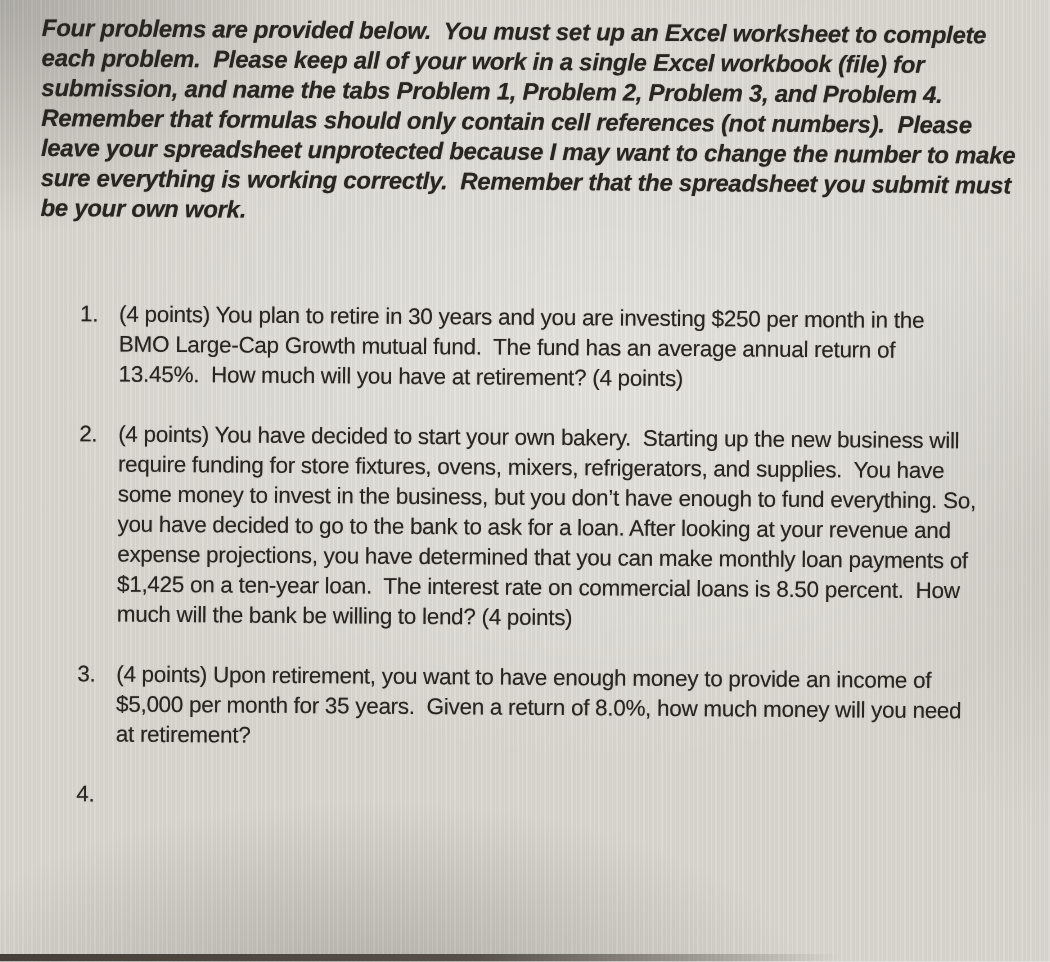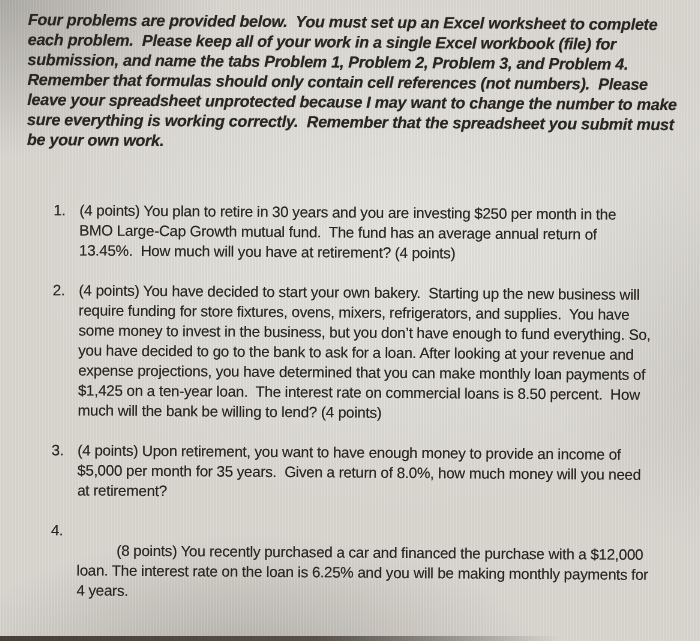--- a/index.html
+++ b/index.html
@@ -65,21 +65,20 @@
       </div>
 
       <div class="problem">
         <div class="pnum">3.</div>
         <div class="ptext">(4 points) Upon retirement, you want to have enough money to provide an income of $5,000 per month for 35 years.  Given a return of 8.0%, how much money will you need at retirement?</div>
       </div>
 
       <div class="problem">
         <div class="pnum">4.</div>
         <div class="ptext">
-          <span>(8 points) You recently purchased a car and financed the purchase with a $12,000 loan. The interest rate on the loan is 6.25% and you will be making monthly payments for 4 years.</span>
           <div class="subs">
             
             
           </div>
         </div>
       </div>
 
     </div>
   </div>
 

